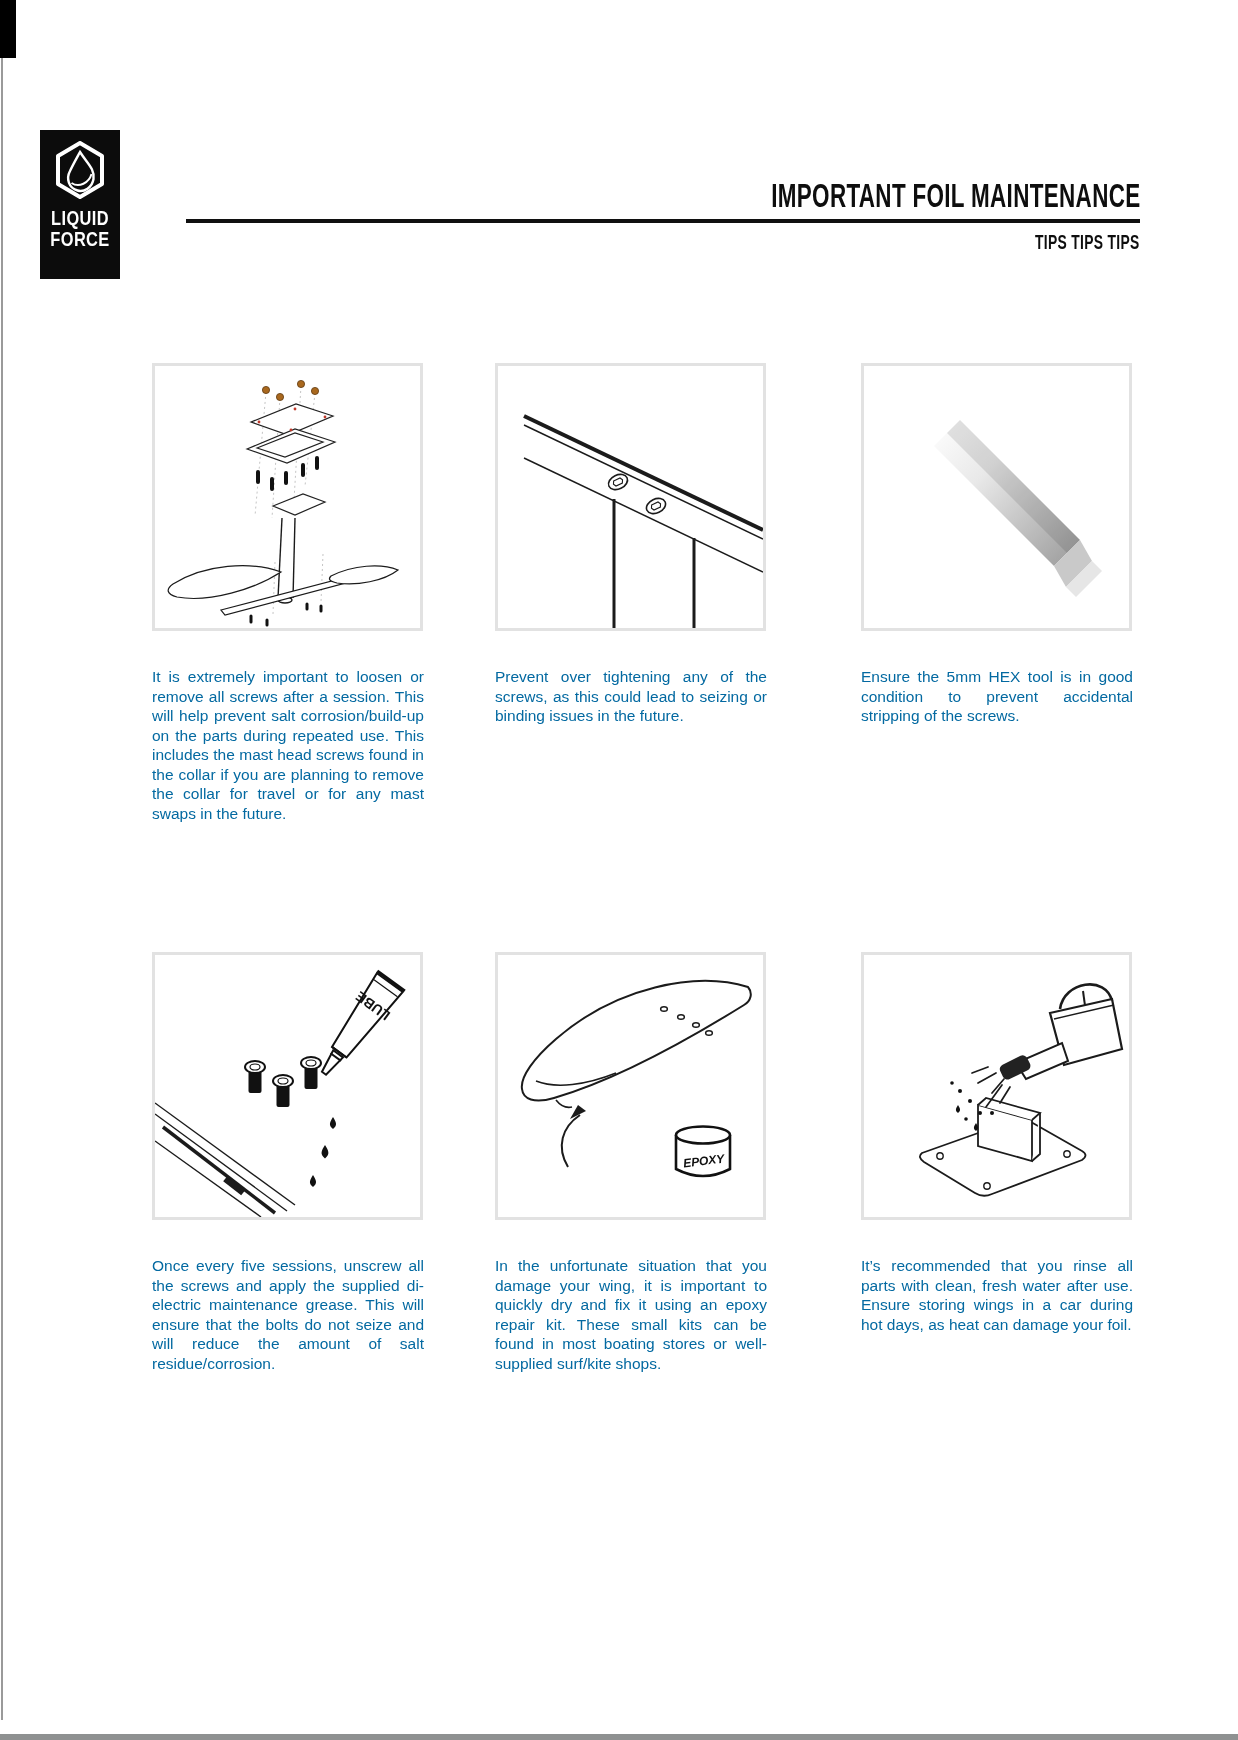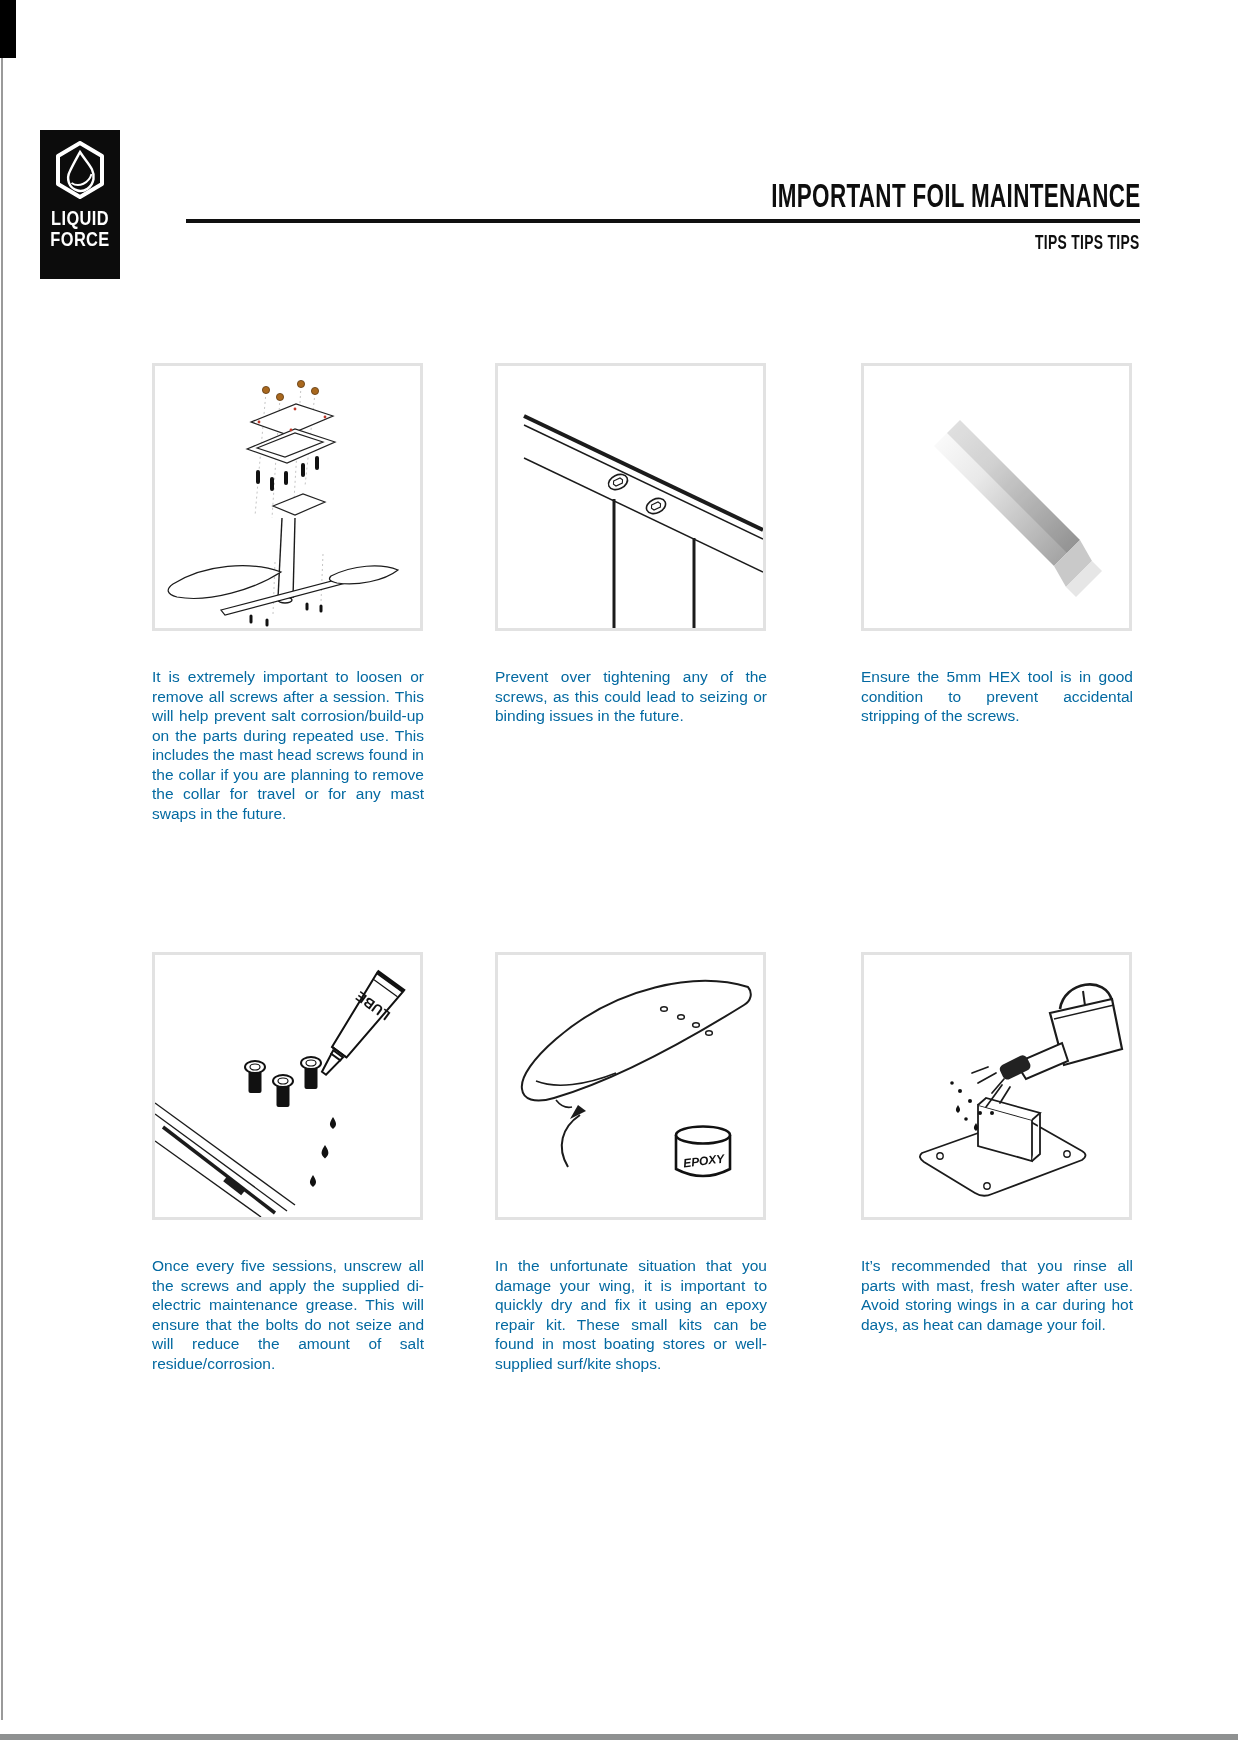--- a/index.html
+++ b/index.html
@@ -272,15 +272,15 @@
         <path d="M112,168 c2,3.4 3.4,5.4 0,8 c-3.4,-2.6 -2,-4.6 0,-8 z"></path>
       </g>
     </svg>
   </div>
 
   <p class="caption c1 cap-r1">It is extremely important to loosen or remove all screws after a session. This will help prevent salt corrosion/build-up on the parts during repeated use. This includes the mast head screws found in the collar if you are planning to remove the collar for travel or for any mast swaps in the future.</p>
   <p class="caption c2 cap-r1">Prevent over tightening any of the screws, as this could lead to seizing or binding issues in the future.</p>
   <p class="caption c3 cap-r1">Ensure the 5mm HEX tool is in good condition to prevent accidental stripping of the screws.</p>
   <p class="caption c2 cap-r2">In the unfortunate situation that you damage your wing, it is important to quickly dry and fix it using an epoxy repair kit.  These small kits can be found in most boating stores or well-supplied surf/kite shops.</p>
   <p class="caption c1 cap-r2">Once every five sessions, unscrew all the screws and apply the supplied di-electric maintenance grease.  This will ensure that the bolts do not seize and will reduce the amount of salt residue/corrosion.</p>
-  <p class="caption c3 cap-r2">It’s recommended that you rinse all parts with mast, fresh water after use.  Avoid storing wings in a car during hot days, as heat can damage your foil.</p>
+  <p class="caption c3 cap-r2">It’s recommended that you rinse all parts with clean, fresh water after use.  Ensure storing wings in a car during hot days, as heat can damage your foil.</p>
 
 </div>
 
 </body></html>

